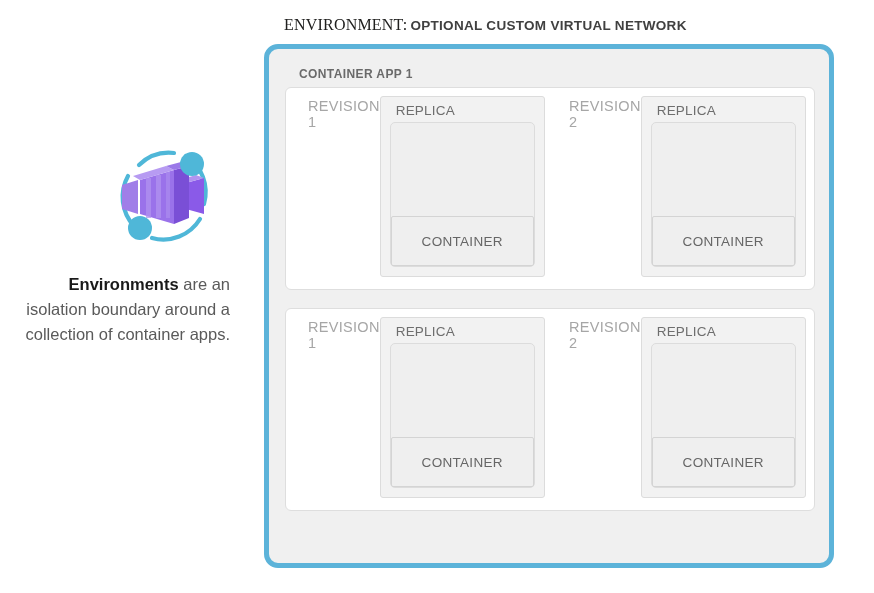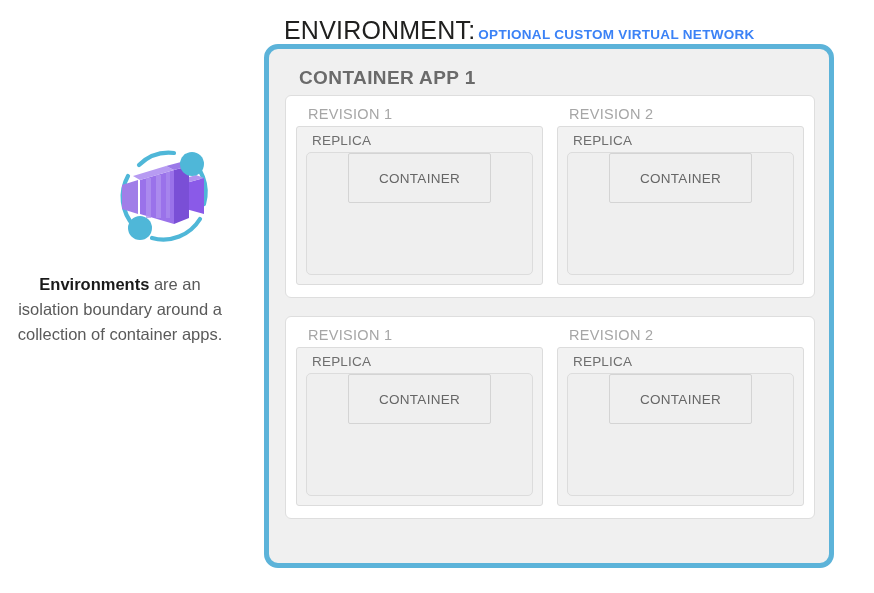--- a/index.html
+++ b/index.html
@@ -30,48 +30,49 @@
     top: 142px;
     width: 106px;
     height: 106px;
   }
 
   #caption {
     position: absolute;
     left: 10px;
     top: 272px;
     width: 220px;
-    text-align: center;
+    text-align: right;
     font-size: 16.5px;
     line-height: 25px;
     color: #5a5a5a;
     font-family: "Liberation Sans", sans-serif;
   }
   #caption .lead {
     font-weight: bold;
     color: #1a1a1a;
   }
 
   
   #env-title {
     position: absolute;
     left: 284px;
     top: 16px;
     white-space: nowrap;
   }
   #env-title .t-main {
-    font-size: 25px;
+    font-size: 16px;
     font-weight: normal;
     color: #20201f;
     letter-spacing: 0.2px;
+    font-family: Liberation Serif, serif;
   }
   #env-title .t-sub {
     font-size: 13.5px;
     font-weight: bold;
-    color: #3b82f6;
+    color: #404040;
     letter-spacing: 0.3px;
     margin-left: 3px;
   }
 
   
   #environment-box {
     position: absolute;
     left: 264px;
     top: 44px;
     width: 570px;
@@ -84,21 +85,21 @@
 
   .app-list {
     position: absolute;
     left: 0; top: 0; right: 0; bottom: 0;
     padding: 14px 14px 14px 16px;
     box-sizing: border-box;
   }
 
   
   .app-label {
-    font-size: 19px;
+    font-size: 12px;
     font-weight: bold;
     color: #6a6a6a;
     letter-spacing: 0.4px;
     margin: 4px 0 6px 14px;
   }
 
   .app-box {
     background: #ffffff;
     border: 1px solid #dedede;
     border-radius: 6px;
@@ -110,21 +111,21 @@
 
   #app-1 { height: 203px; }
   #app-2 { height: 203px; }
 
   .app-spacer { height: 18px; }
 
   
   .revision-col {
     flex: 1 1 0;
     display: flex;
-    flex-direction: column;
+    flex-direction: row;
     min-width: 0;
   }
   .revision-label {
     font-size: 14.5px;
     color: #a6a6a6;
     letter-spacing: 0.3px;
     margin: 2px 0 4px 12px;
   }
   .revision-box {
     flex: 1 1 auto;
@@ -145,21 +146,21 @@
     letter-spacing: 0.2px;
     margin: 1px 0 4px 6px;
   }
   .replica-box {
     flex: 1 1 auto;
     background: #efefef;
     border: 1px solid #dcdcdc;
     border-radius: 5px;
     box-sizing: border-box;
     display: flex;
-    align-items: flex-start;
+    align-items: flex-end;
     justify-content: center;
     min-height: 0;
   }
 
   
   .container-box {
     width: 143px;
     height: 50px;
     background: #efefef;
     border: 1px solid #d4d4d4;

